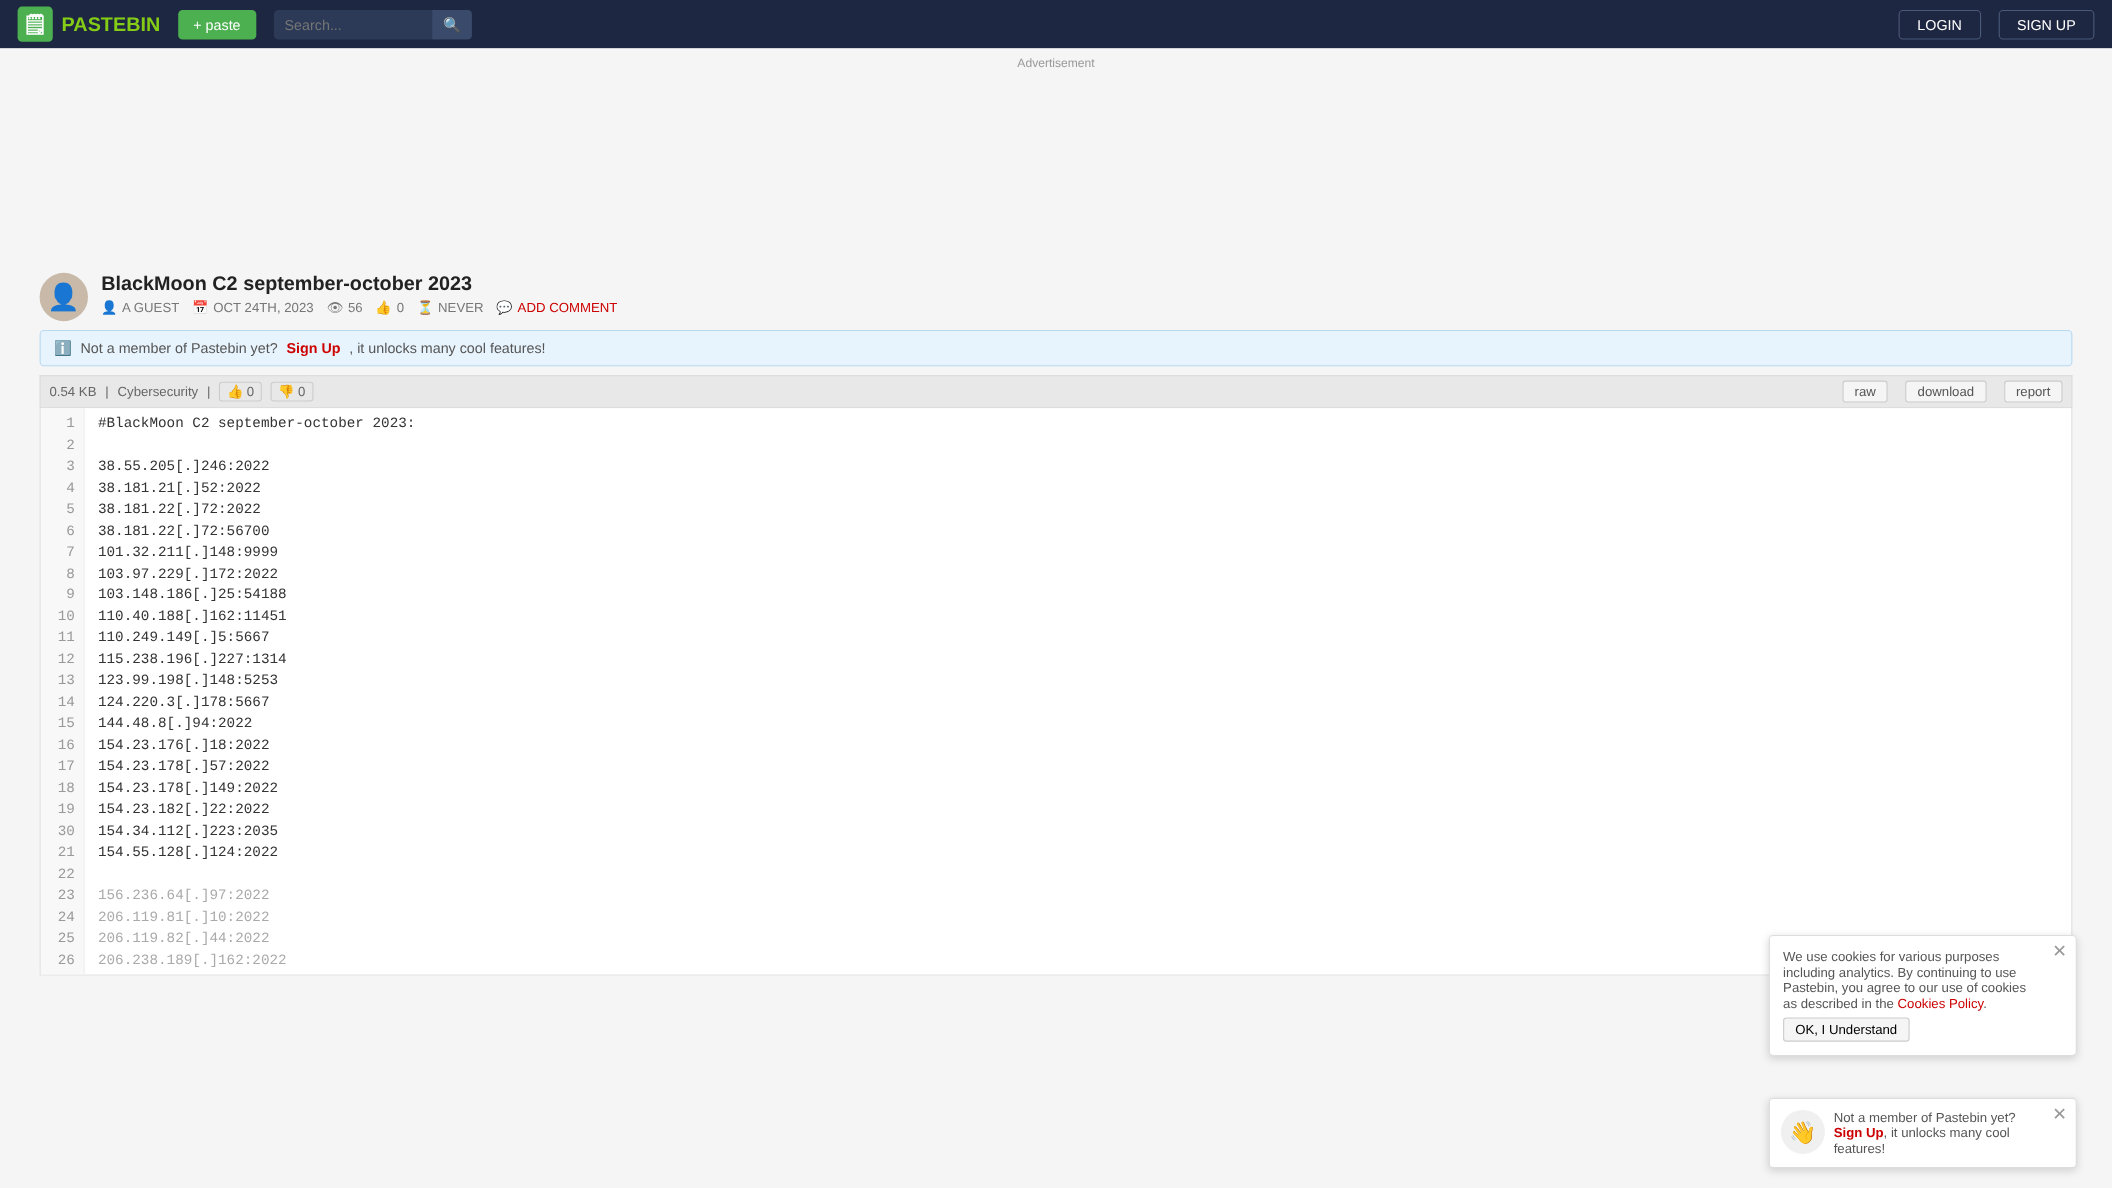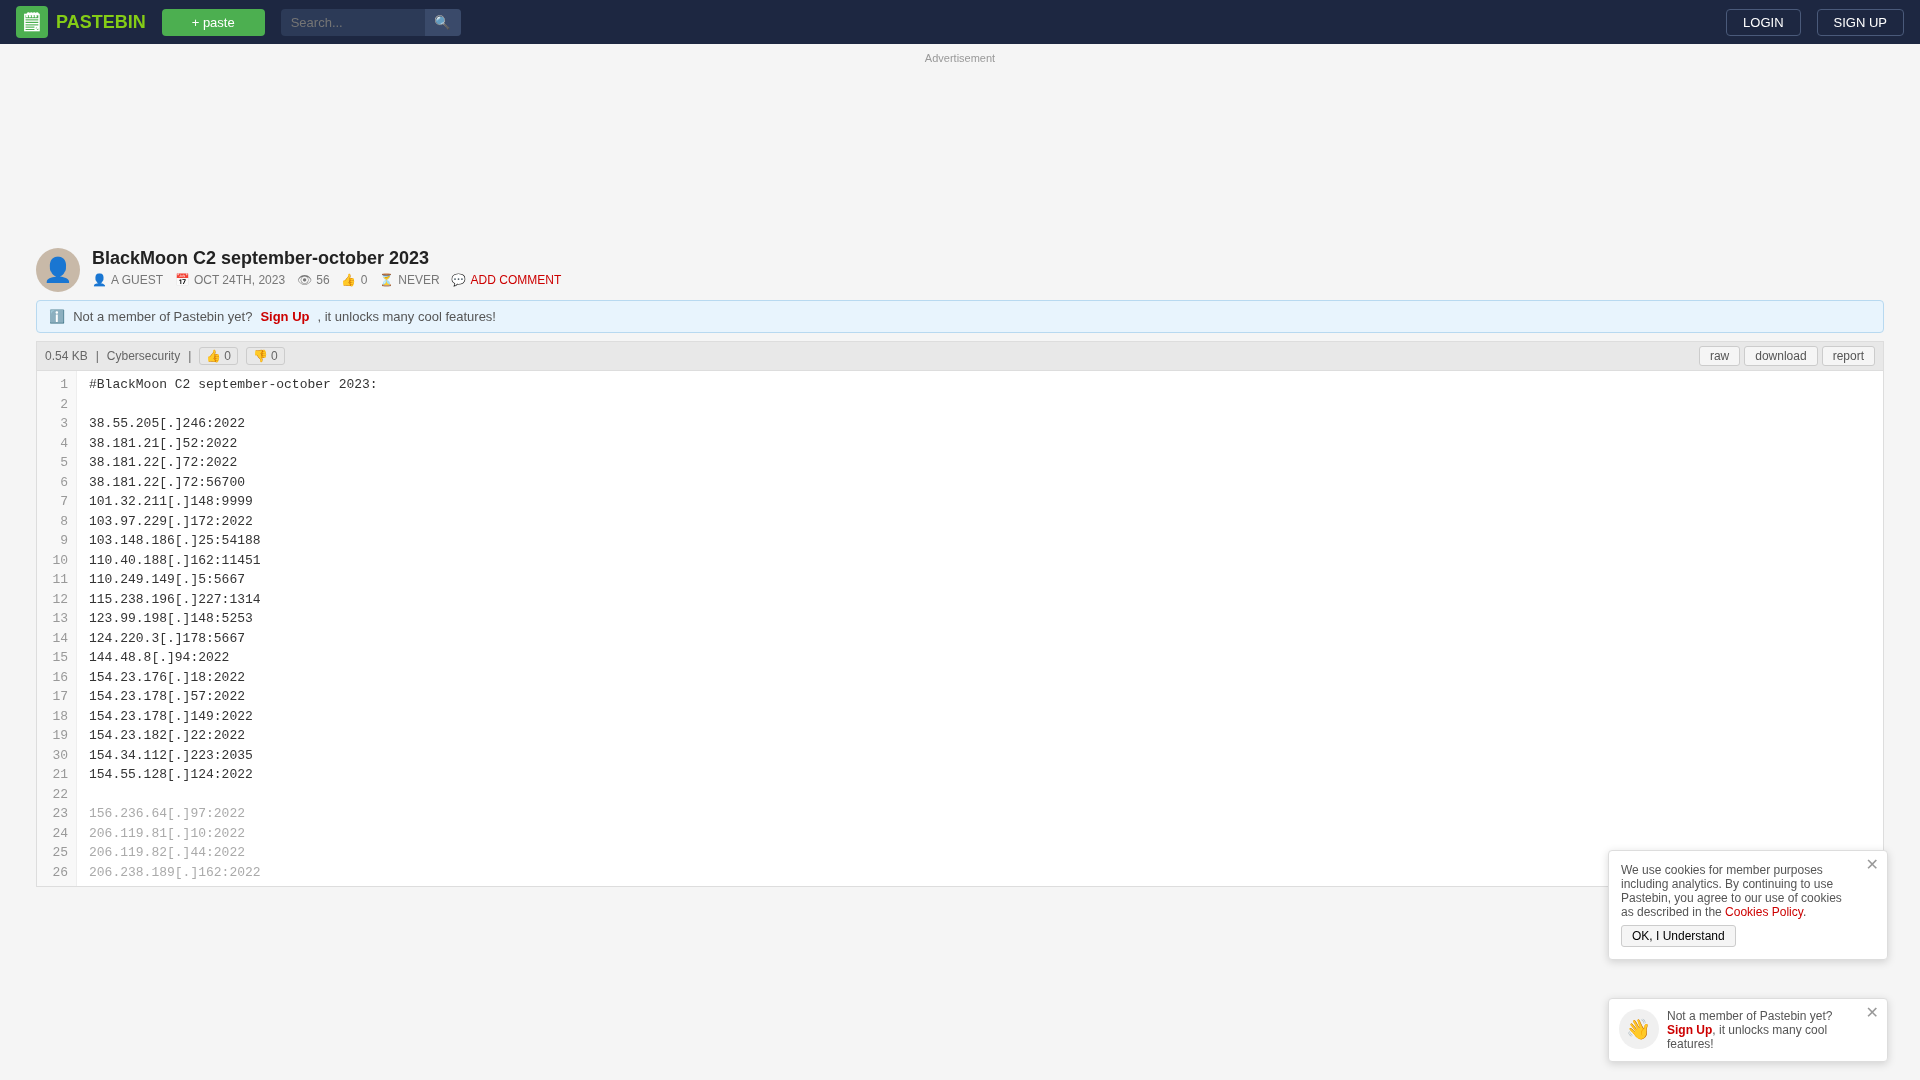--- a/index.html
+++ b/index.html
@@ -35,21 +35,21 @@
     }
     #logo-text {
       color: #84cc16;
       font-size: 18px;
       font-weight: bold;
     }
     #new-paste-btn {
       background: #4caf50;
       color: white;
       border: none;
-      padding: 6px 30px;
+      padding: 6px 14px;
       border-radius: 4px;
       cursor: pointer;
       font-size: 13px;
       display: flex;
       align-items: center;
       gap: 4px;
     }
     #search-area {
       display: flex;
       align-items: center;
@@ -184,21 +184,21 @@
       border: 1px solid #ddd;
       border-bottom: none;
       padding: 4px 8px;
       font-size: 12px;
       color: #666;
       gap: 8px;
     }
     #code-actions {
       margin-left: auto;
       display: flex;
-      gap: 4px;
+      gap: 16px;
     }
     .code-action-btn {
       background: #f5f5f5;
       border: 1px solid #ccc;
       color: #555;
       padding: 2px 10px;
       border-radius: 3px;
       cursor: pointer;
       font-size: 12px;
     }
@@ -430,21 +430,21 @@
         </div>
       <div class="code-content" id="code-content-container"><div>#BlackMoon C2 september-october 2023:</div><div> </div><div>38.55.205[.]246:2022</div><div>38.181.21[.]52:2022</div><div>38.181.22[.]72:2022</div><div>38.181.22[.]72:56700</div><div>101.32.211[.]148:9999</div><div>103.97.229[.]172:2022</div><div>103.148.186[.]25:54188</div><div>110.40.188[.]162:11451</div><div>110.249.149[.]5:5667</div><div>115.238.196[.]227:1314</div><div>123.99.198[.]148:5253</div><div>124.220.3[.]178:5667</div><div>144.48.8[.]94:2022</div><div>154.23.176[.]18:2022</div><div>154.23.178[.]57:2022</div><div>154.23.178[.]149:2022</div><div>154.23.182[.]22:2022</div><div>154.34.112[.]223:2035</div><div>154.55.128[.]124:2022</div><div style="color: rgb(170, 170, 170);"> </div><div style="color: rgb(170, 170, 170);">156.236.64[.]97:2022</div><div style="color: rgb(170, 170, 170);">206.119.81[.]10:2022</div><div style="color: rgb(170, 170, 170);">206.119.82[.]44:2022</div><div style="color: rgb(170, 170, 170);">206.238.189[.]162:2022</div></div>
     </div>
   </div>
 
 </div>
 
 <div id="cookie-notice-wrap" style="position:fixed;bottom:60px;right:16px;z-index:200;">
   <div id="cookie-notice" style="position:relative;background:white;border:1px solid #ddd;border-radius:4px;padding:12px 30px 12px 12px;max-width:280px;font-size:12px;color:#555;box-shadow:0 2px 8px rgba(0,0,0,0.15);">
     <button id="cookie-notice-close" style="position:absolute;top:4px;right:8px;cursor:pointer;color:#999;font-size:16px;background:none;border:none;">✕</button>
-    <span>We use cookies for member purposes including analytics. By continuing to use Pastebin, you agree to our use of cookies as described in the</span>
+    <span>We use cookies for various purposes including analytics. By continuing to use Pastebin, you agree to our use of cookies as described in the</span>
     <a href="#" id="cookies-link" style="color:#cc0000;text-decoration:none;">Cookies Policy</a>.
     <br>
     <button id="cookie-ok-btn" style="background:#f5f5f5;border:1px solid #ccc;border-radius:3px;padding:3px 10px;cursor:pointer;font-size:12px;margin-top:6px;">OK, I Understand</button>
   </div>
 </div>
 
 <div id="hello-notice-wrap" style="position:fixed;bottom:8px;right:16px;z-index:200;">
   <div id="hello-notice" style="position:relative;background:white;border:1px solid #ddd;border-radius:4px;padding:10px 30px 10px 10px;max-width:280px;font-size:12px;color:#555;box-shadow:0 2px 8px rgba(0,0,0,0.15);display:flex;align-items:flex-start;gap:8px;">
     <button id="hello-close" style="position:absolute;top:4px;right:8px;cursor:pointer;color:#999;font-size:16px;background:none;border:none;">✕</button>
     <div id="hello-logo" style="width:40px;height:40px;flex-shrink:0;background:#f0f0f0;border-radius:50%;display:flex;align-items:center;justify-content:center;font-size:20px;">👋</div>

